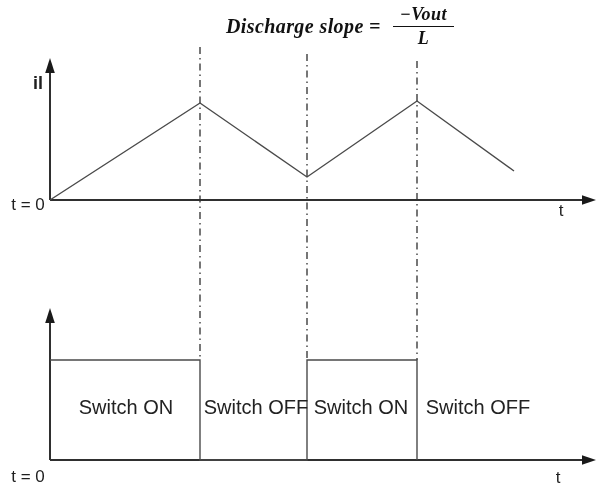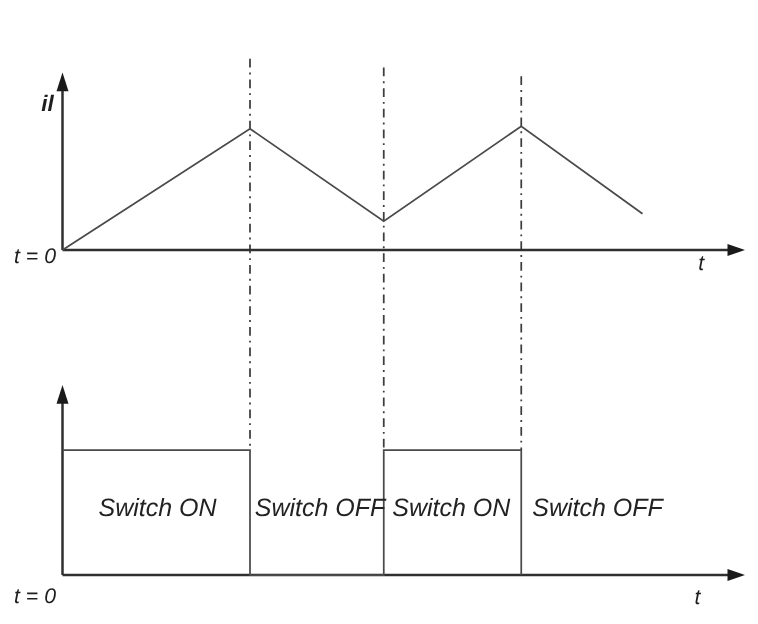--- a/index.html
+++ b/index.html
@@ -35,30 +35,36 @@
     line-height: 1.15;
   }
   .frac .num { padding: 0 7px 1px 7px; border-bottom: 1.6px solid #111111; }
   .frac .den { padding-top: 1px; }
   .label {
     position: absolute;
     transform: translate(-50%, -50%);
     color: #1f1f1f;
     white-space: nowrap;
     font-size: 17px;
-    font-style: italic;
   }
   .label.ylab { font-weight: bold; font-size: 18px; }
   .label.switch { font-size: 20px; color: #222222; }
 </style>
 </head>
 <body>
 
 <div class="canvas">
 
+  <div class="title">
+    <span>Discharge slope =</span>
+    <span class="frac">
+      <span class="num">−Vout</span>
+      <span class="den">L</span>
+    </span>
+  </div>
 
   <svg class="overlay-svg" width="606" height="499" viewBox="0 0 606 499">
 
     <line x1="200" y1="47" x2="200" y2="360" stroke="#3d3d3d" stroke-width="1.4" stroke-dasharray="7 4 1.5 4"></line>
     <line x1="307" y1="54" x2="307" y2="360" stroke="#3d3d3d" stroke-width="1.4" stroke-dasharray="7 4 1.5 4"></line>
     <line x1="417" y1="61" x2="417" y2="360" stroke="#3d3d3d" stroke-width="1.4" stroke-dasharray="7 4 1.5 4"></line>
 
     <line x1="50" y1="200" x2="50" y2="70" stroke="#2f2f2f" stroke-width="2"></line>
     <polygon points="50,58 45.2,73 54.8,73" fill="#1a1a1a"></polygon>
     <line x1="50" y1="200" x2="586" y2="200" stroke="#2f2f2f" stroke-width="2"></line>

